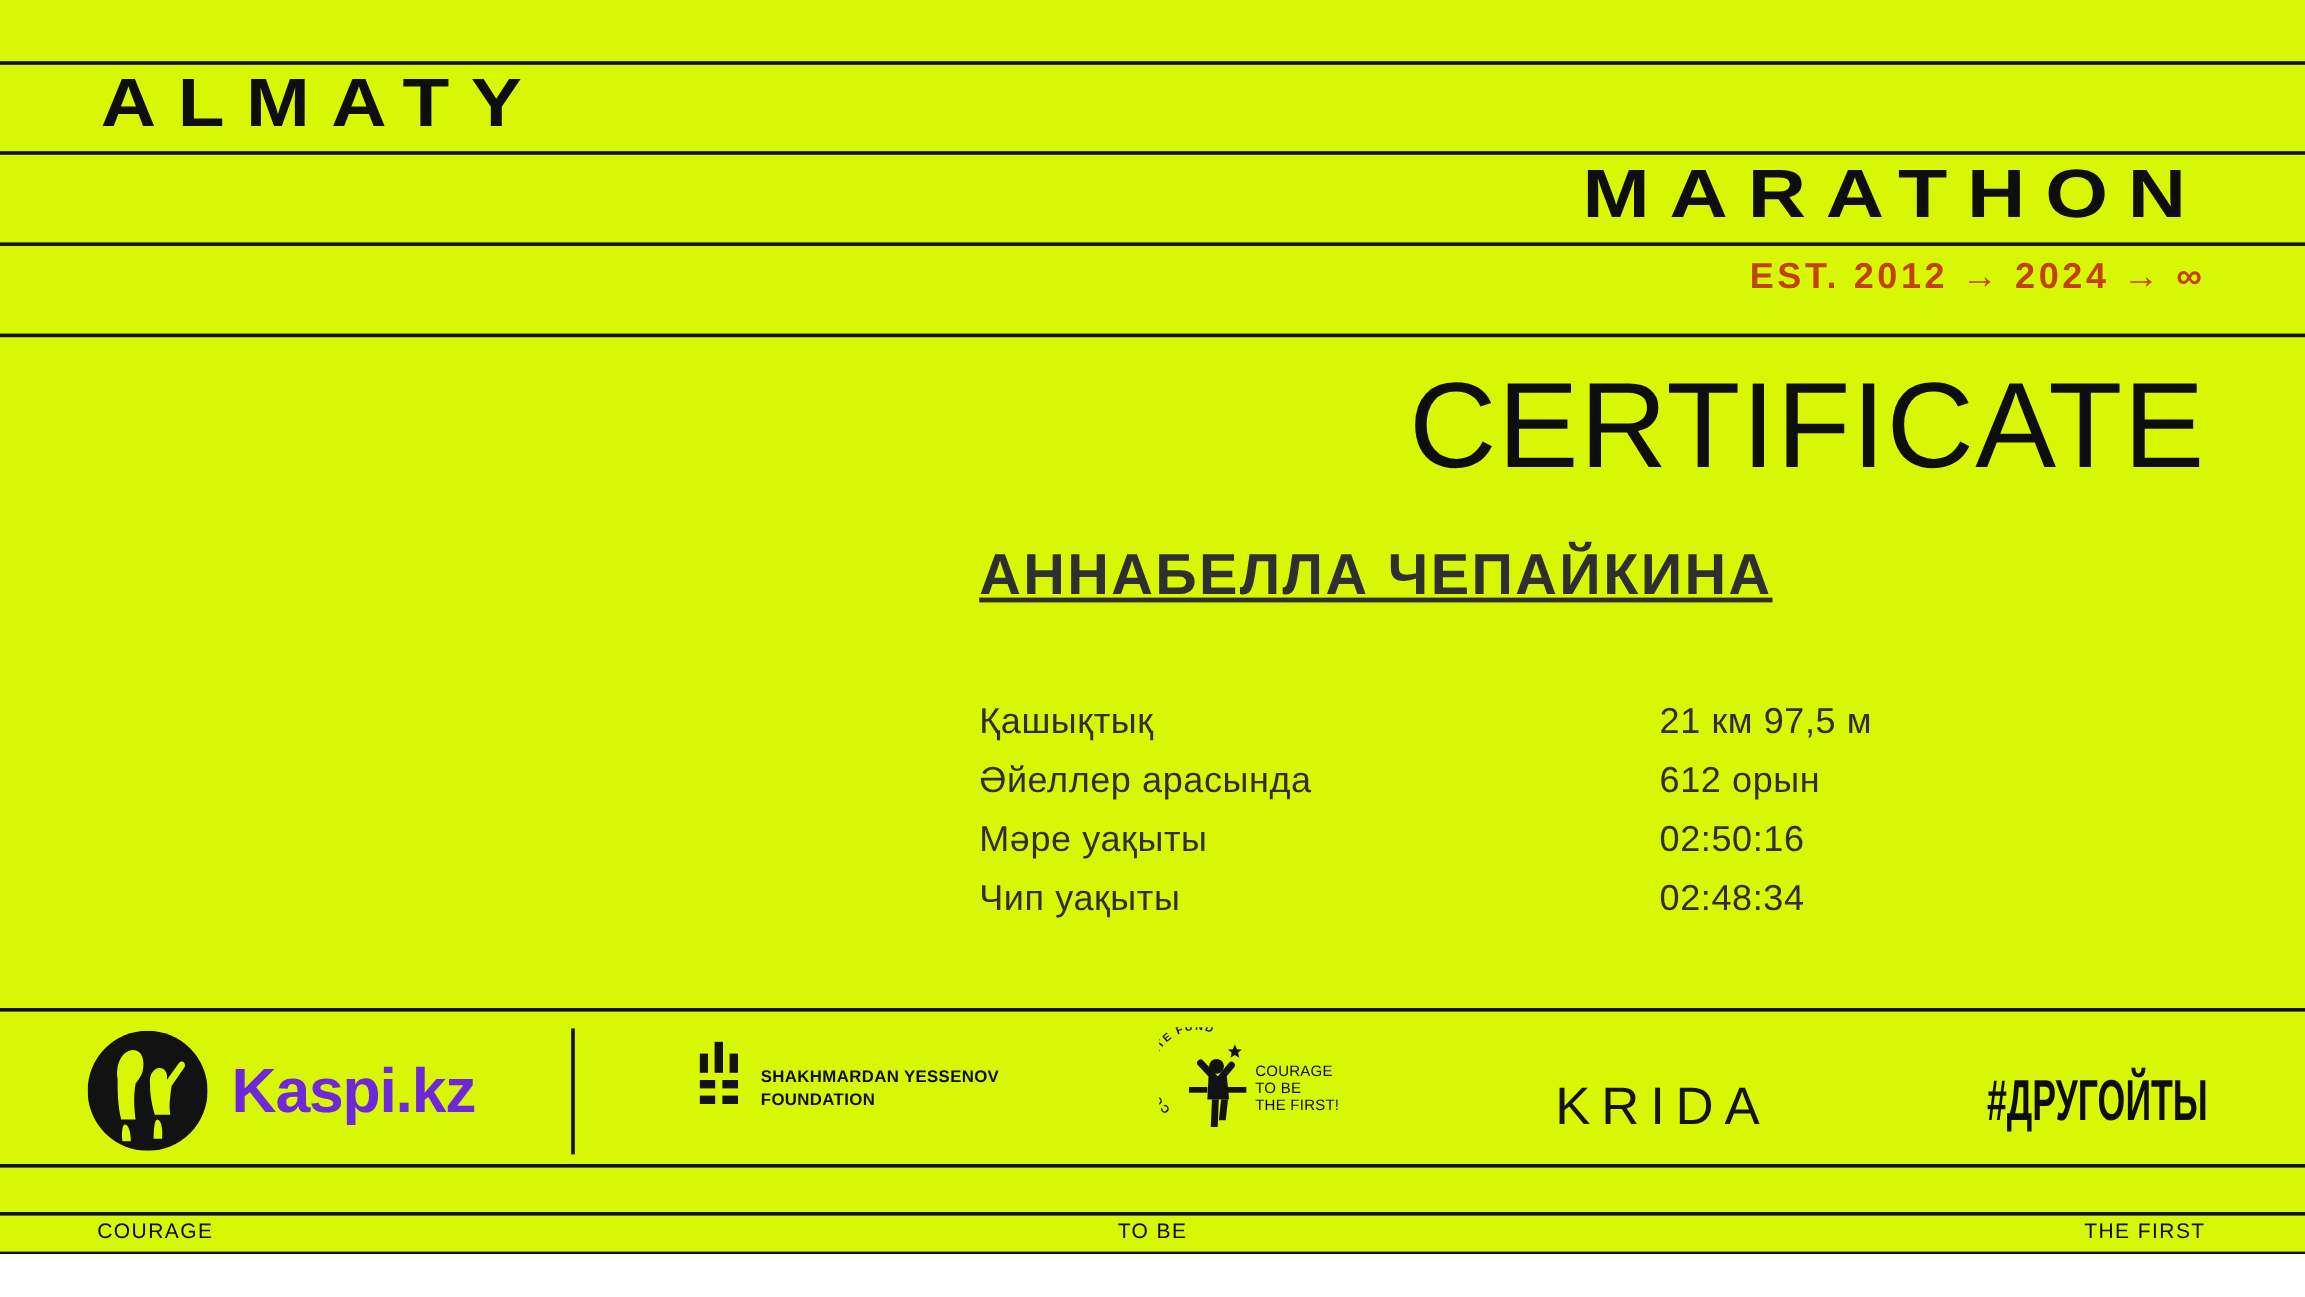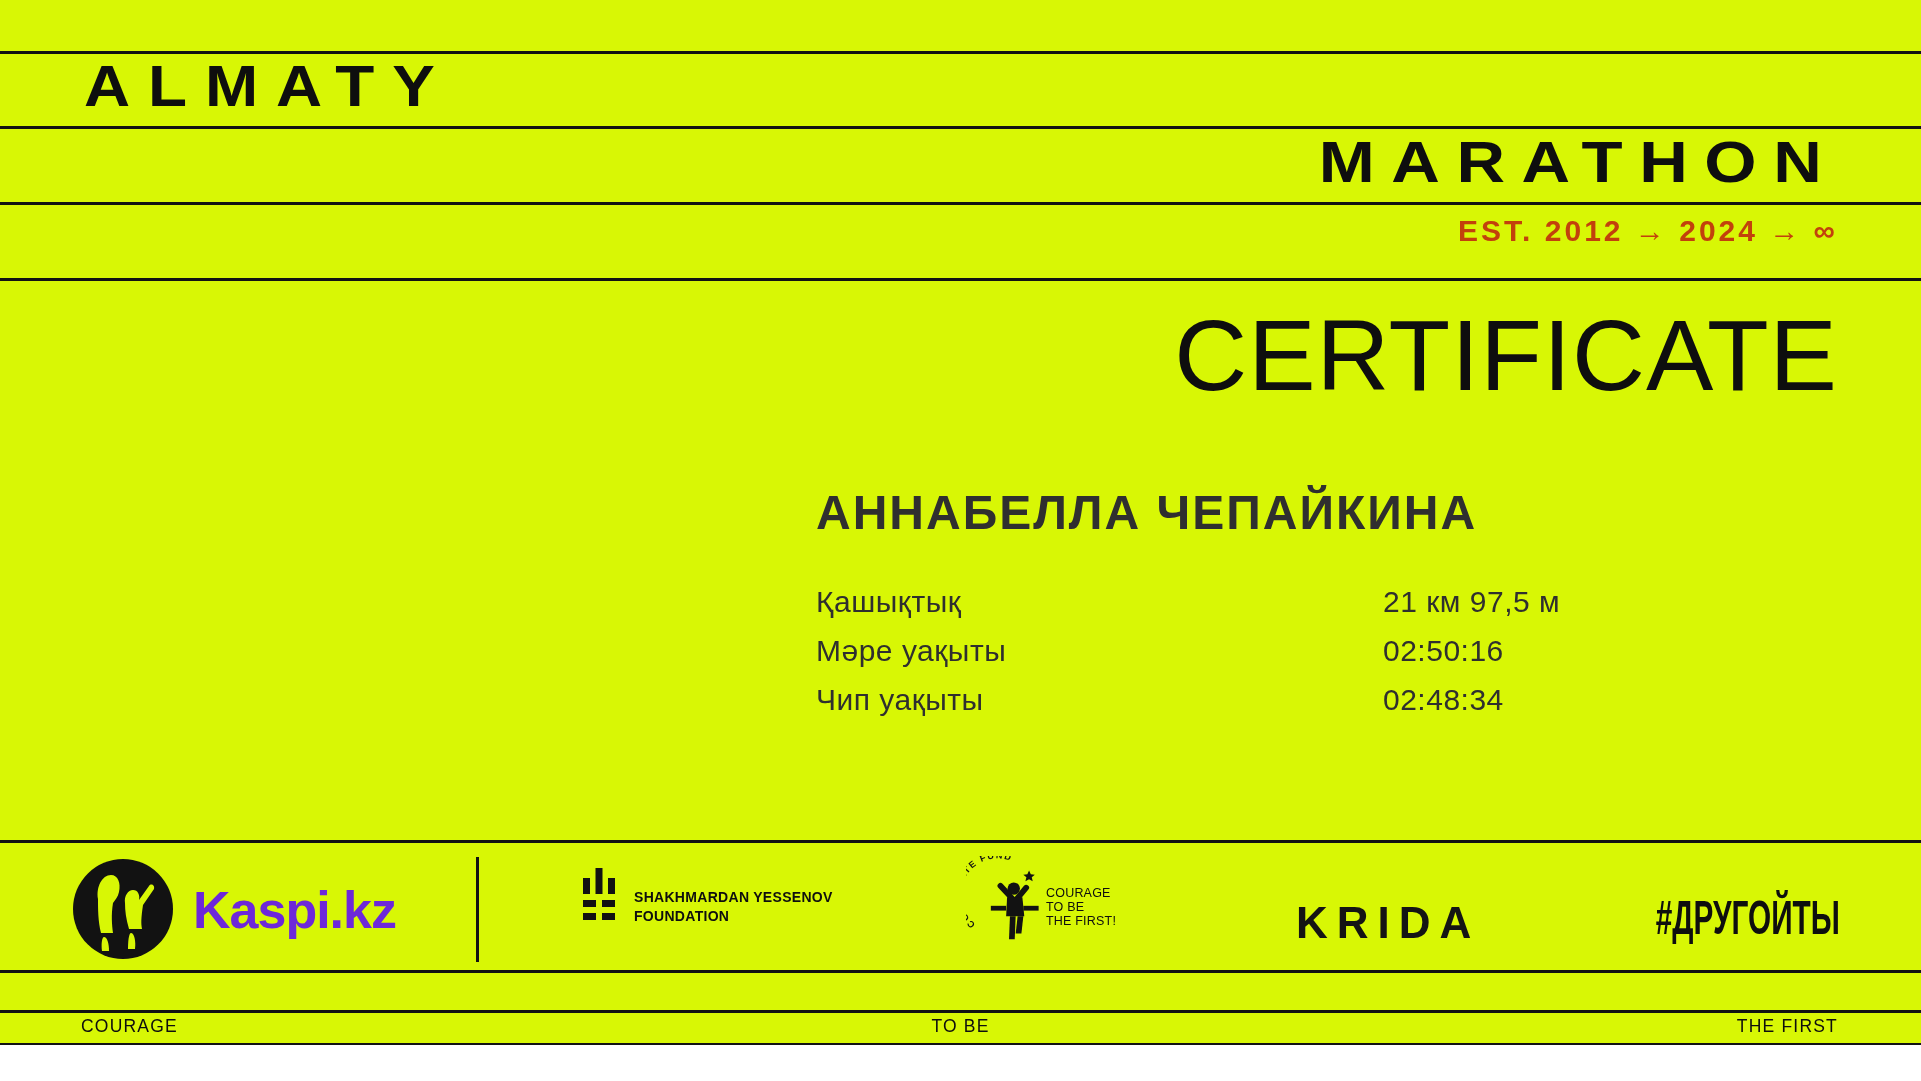--- a/index.html
+++ b/index.html
@@ -19,22 +19,22 @@
     transform:scaleX(1.18); transform-origin:right top;}
   .est{
     position:absolute; right:83px; top:216px; font-size:30px; font-weight:700;
     letter-spacing:3px; color:#c2410c; white-space:nowrap; line-height:1;
   }
   .certificate{
     position:absolute; right:83px; top:305px; font-size:101px; font-weight:400;
     letter-spacing:1px; color:#0e0e0e; white-space:nowrap; line-height:1;
   }
   .recipient{
-    position:absolute; left:816px; top:489px; font-size:48px; font-weight:700;
-    letter-spacing:2px; color:#2f2f2f; white-space:nowrap; line-height:1;
+    position:absolute; left:816px; top:456px; font-size:48px; font-weight:700;
+    letter-spacing:2px; color:#2f2f2f; white-space:nowrap; line-height:1;text-decoration:underline;
   }
   .results{position:absolute; left:816px; top:577px; width:1022px;}
   .result-row{position:relative; height:49px; display:flex; align-items:center;}
   .result-label, .result-value{
     font-size:30px; color:#2f2f2f; letter-spacing:0.5px; white-space:nowrap;text-align:right;
   }
   .result-value{position:absolute; left:567px;}
   
   .vdivider{position:absolute; left:476px; top:857px; width:3px; height:105px; background:#121212;}
   .kaspi-mark{position:absolute; left:73px; top:859px; width:100px; height:100px;}
@@ -46,21 +46,21 @@
   .yessenov-text{
     position:absolute; left:634px; top:888px; font-size:14px; font-weight:700;
     color:#0e0e0e; line-height:1.35; letter-spacing:0.3px; white-space:nowrap;
   }
   .fund-mark{position:absolute; left:966px; top:856px; width:86px; height:92px;}
   .fund-text{
     position:absolute; left:1046px; top:886px; font-size:12.5px; font-weight:400;
     color:#0e0e0e; line-height:1.12; letter-spacing:0.2px; white-space:nowrap;
   }
   .krida{
-    position:absolute; left:1296px; top:901px; font-size:44px; font-weight:700;
+    position:absolute; left:1296px; top:901px; font-size:44px; font-weight:400;
     letter-spacing:9px; color:#141414; line-height:1; white-space:nowrap;
   }
   .hashtag{
     position:absolute; right:81px; top:894px; font-size:48px; font-weight:700;
     color:#0e0e0e; line-height:1; white-space:nowrap;
     transform:scaleX(0.62); transform-origin:right top;
   }
   .slogan-item{
     position:absolute; top:1018px; font-size:17.5px; font-weight:400;
     letter-spacing:1.2px; color:#0e0e0e; line-height:1; white-space:nowrap;
@@ -89,20 +89,24 @@
   <div class="est">EST. 2012 → 2024 → ∞</div>
 
   <div class="certificate">CERTIFICATE</div>
 
   <div class="recipient">АННАБЕЛЛА ЧЕПАЙКИНА</div>
 
   <div class="results">
     <div class="result-row">
       <span class="result-label">Қашықтық</span>
       <span class="result-value">21 км 97,5 м</span>
+    </div>
+    <div class="result-row">
+      <span class="result-label">Әйеллер арасында</span>
+      <span class="result-value">612 орын</span>
     </div>
     <div class="result-row">
       <span class="result-label">Мәре уақыты</span>
       <span class="result-value">02:50:16</span>
     </div>
     <div class="result-row">
       <span class="result-label">Чип уақыты</span>
       <span class="result-value">02:48:34</span>
     </div>
   </div>

